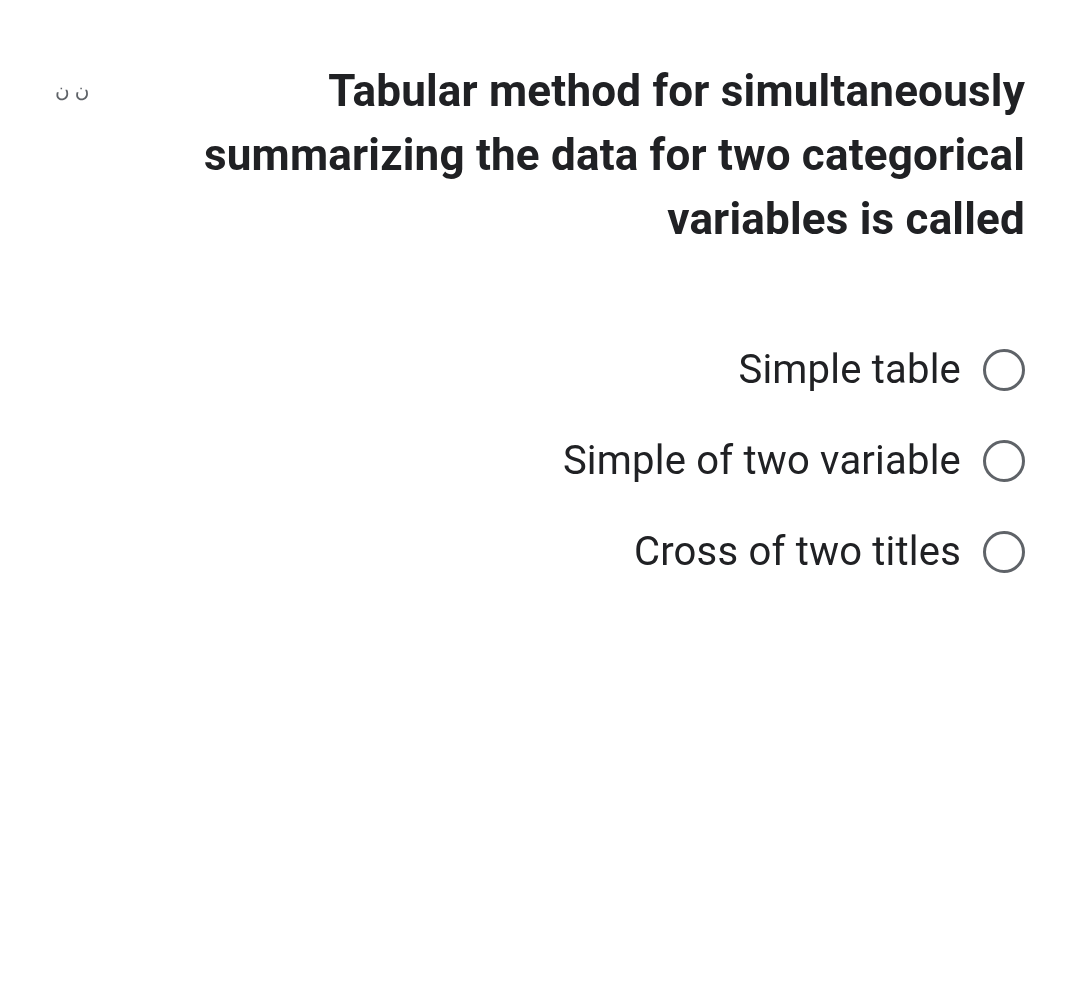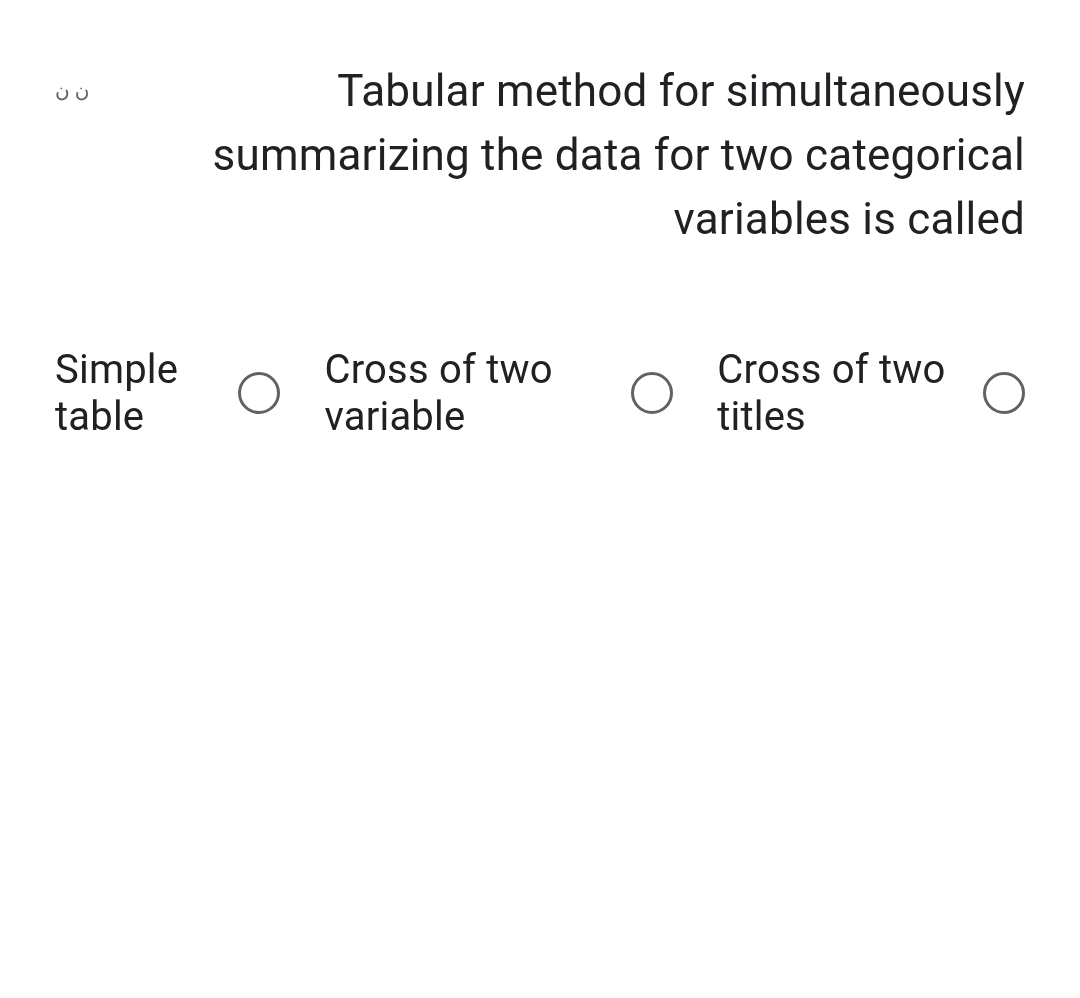--- a/index.html
+++ b/index.html
@@ -25,28 +25,29 @@
       color: #5f6368;
       padding-top: 18px;
       white-space: nowrap;
     }
     .question-text {
       flex: 1;
       font-size: 44px;
       line-height: 1.45;
       text-align: right;
       color: #202124;
-      font-weight: 400;
+      font-weight: 700;
       letter-spacing: 0.2px;
       padding-left: 100px;
     }
     .options-container {
       display: flex;
-      flex-direction: row;
+      flex-direction: column;
       gap: 44px;
+      align-items: flex-end;
     }
     .option-row {
       display: flex;
       align-items: center;
       gap: 22px;
       cursor: pointer;
     }
     .option-label {
       font-size: 40px;
       color: #202124;
@@ -68,20 +69,20 @@
   <div class="top-left-text">ن ن</div>
   <div class="question-text">Tabular method for simultaneously summarizing the data for two categorical variables is called</div>
 </div>
 
 <div class="options-container">
   <div class="option-row">
     <span class="option-label">Simple table</span>
     <span class="radio-circle"></span>
   </div>
   <div class="option-row">
-    <span class="option-label">Cross of two variable</span>
+    <span class="option-label">Simple of two variable</span>
     <span class="radio-circle"></span>
   </div>
   <div class="option-row">
     <span class="option-label">Cross of two titles</span>
     <span class="radio-circle"></span>
   </div>
 </div>
 
 </body></html>

